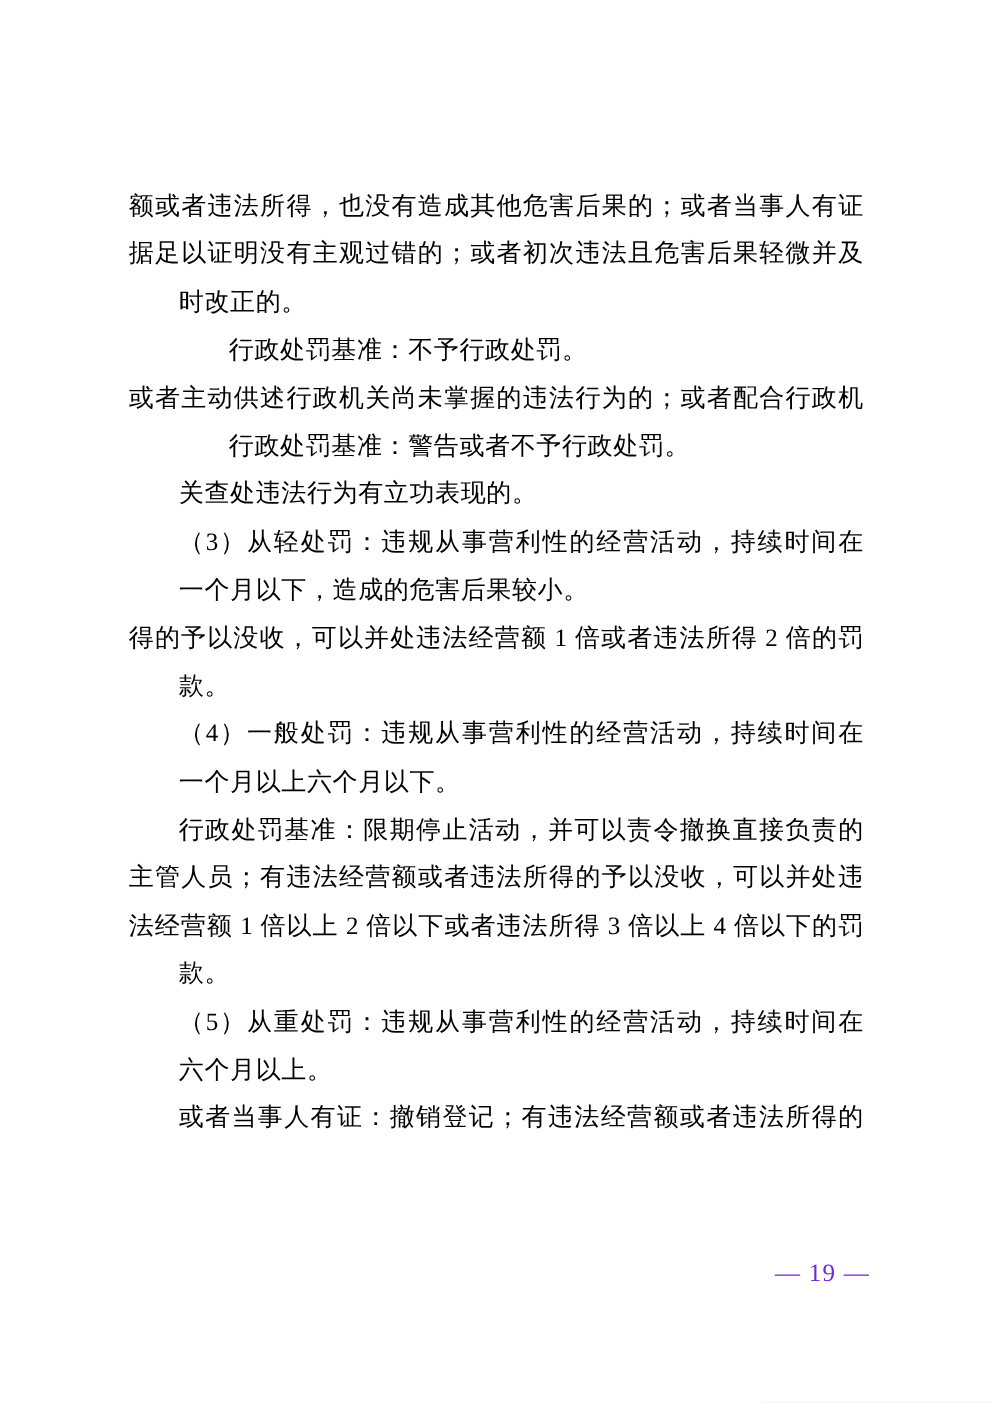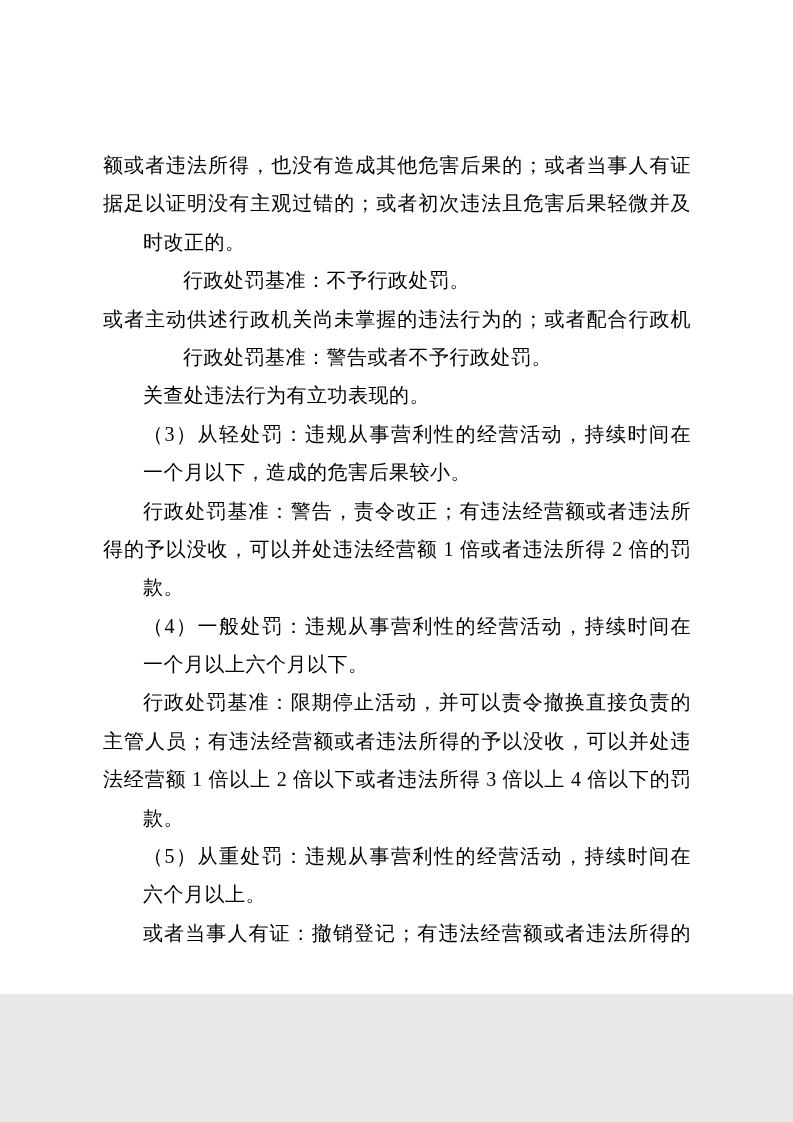--- a/index.html
+++ b/index.html
@@ -1,19 +1,19 @@
 <!DOCTYPE html>
 <html><head>
 <meta charset="utf-8">
 <style>
   html, body { margin: 0; padding: 0; background: #e8e8e8; }
   .page {
     position: relative;
     width: 793px;
-    height: 994px;
+    height: 1122px;
     background: #ffffff;
     font-family: "Liberation Serif", "DejaVu Serif", serif;
     color: #000000;
     overflow: hidden;
     margin: 0 auto;
   }
   .content {
     position: absolute;
     left: 103px;
     top: 146px;
@@ -53,21 +53,20 @@
   <div class="content">
       <div class="line">额或者违法所得，也没有造成其他危害后果的；或者当事人有证</div>
       <div class="line">据足以证明没有主观过错的；或者初次违法且危害后果轻微并及</div>
       <div class="line last">时改正的。</div>
       <div class="line indent last">行政处罚基准：不予行政处罚。</div>
       <div class="line">或者主动供述行政机关尚未掌握的违法行为的；或者配合行政机</div>
       <div class="line indent last">行政处罚基准：警告或者不予行政处罚。</div>
       <div class="line last">关查处违法行为有立功表现的。</div>
       <div class="line indent">（3）从轻处罚：违规从事营利性的经营活动，持续时间在</div>
       <div class="line last">一个月以下，造成的危害后果较小。</div>
-      <div class="line indent">行政处罚基准：警告，责令改正；有违法经营额或者违法所</div>
       <div class="line">得的予以没收，可以并处违法经营额 1 倍或者违法所得 2 倍的罚</div>
       <div class="line last">款。</div>
       <div class="line indent">（4）一般处罚：违规从事营利性的经营活动，持续时间在</div>
       <div class="line last">一个月以上六个月以下。</div>
       <div class="line indent">行政处罚基准：限期停止活动，并可以责令撤换直接负责的</div>
       <div class="line">主管人员；有违法经营额或者违法所得的予以没收，可以并处违</div>
       <div class="line">法经营额 1 倍以上 2 倍以下或者违法所得 3 倍以上 4 倍以下的罚</div>
       <div class="line last">款。</div>
       <div class="line indent">（5）从重处罚：违规从事营利性的经营活动，持续时间在</div>
       <div class="line last">六个月以上。</div>

